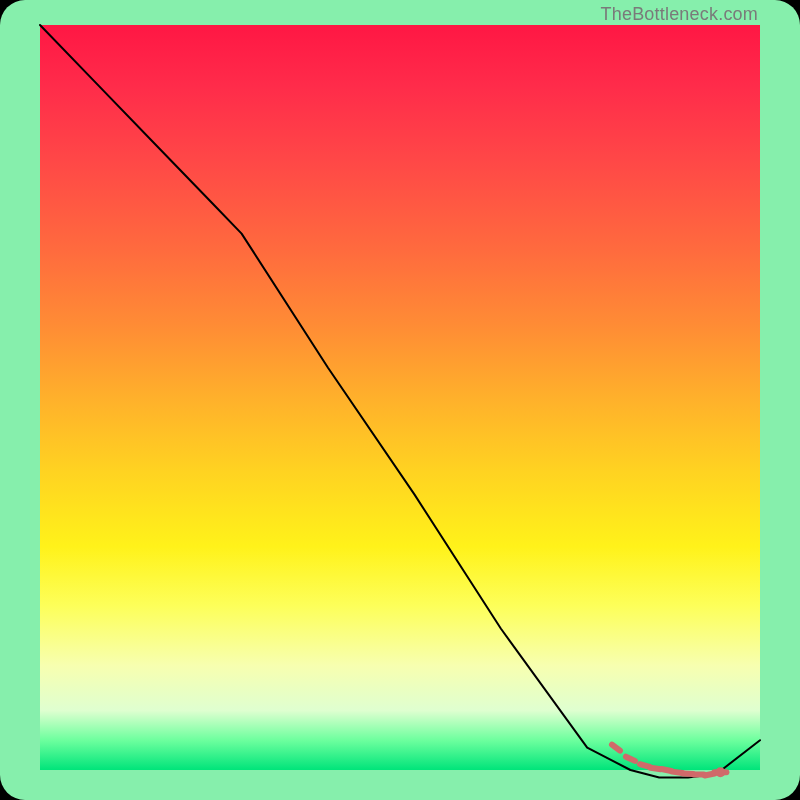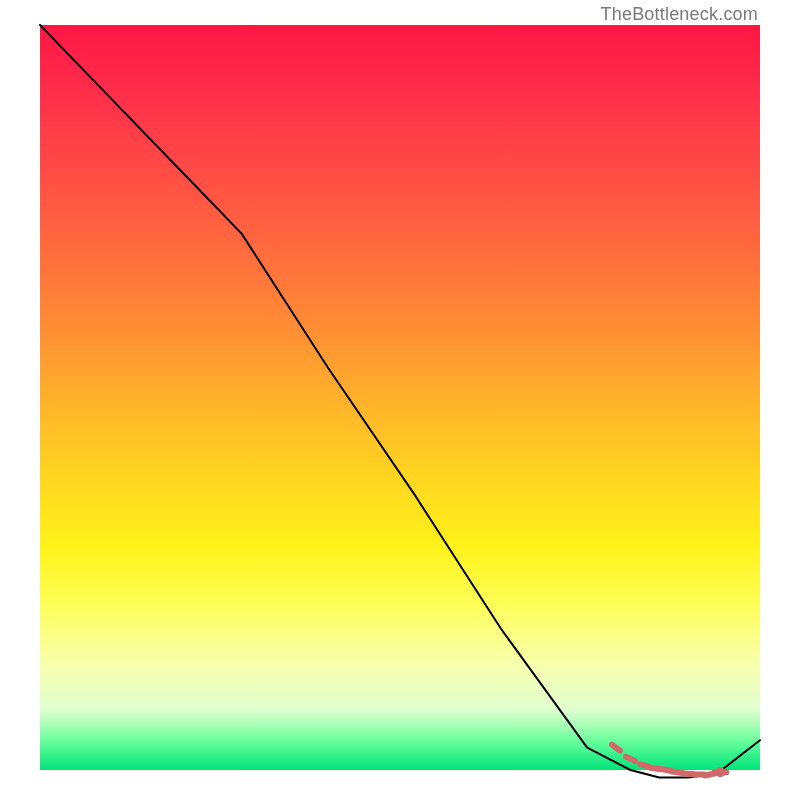--- a/index.html
+++ b/index.html
@@ -8,21 +8,22 @@
     width: 800px;
     height: 800px;
     overflow: hidden;
     background: #000;
     font-family: Arial, Helvetica, sans-serif;
   }
   .frame {
     position: relative;
     width: 800px;
     height: 800px;
-    background: #ffffff;
+    background: #86efac;
+    border-radius: 25px;
   }
   .plot-area {
     position: absolute;
     left: 40px;
     top: 25px;
     width: 720px;
     height: 745px;
     
     background: linear-gradient(
       to bottom,

